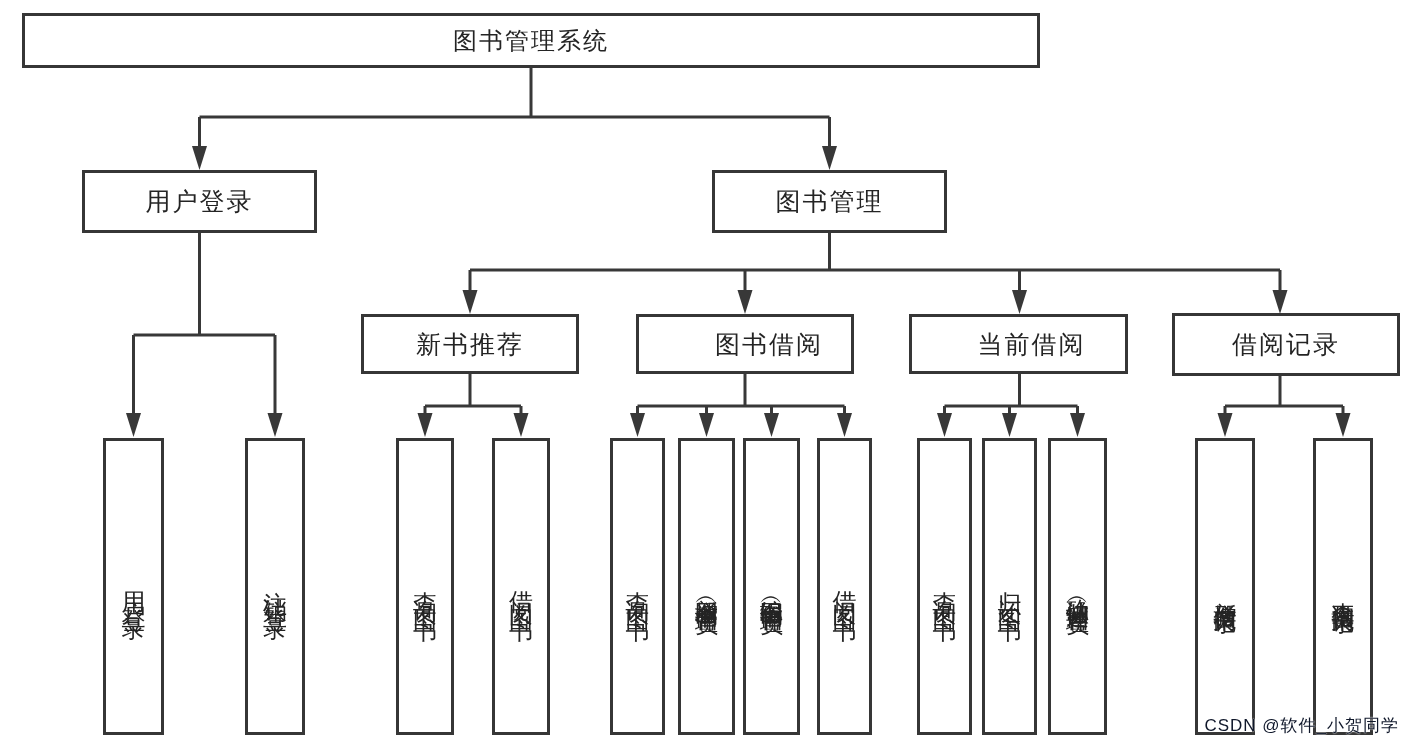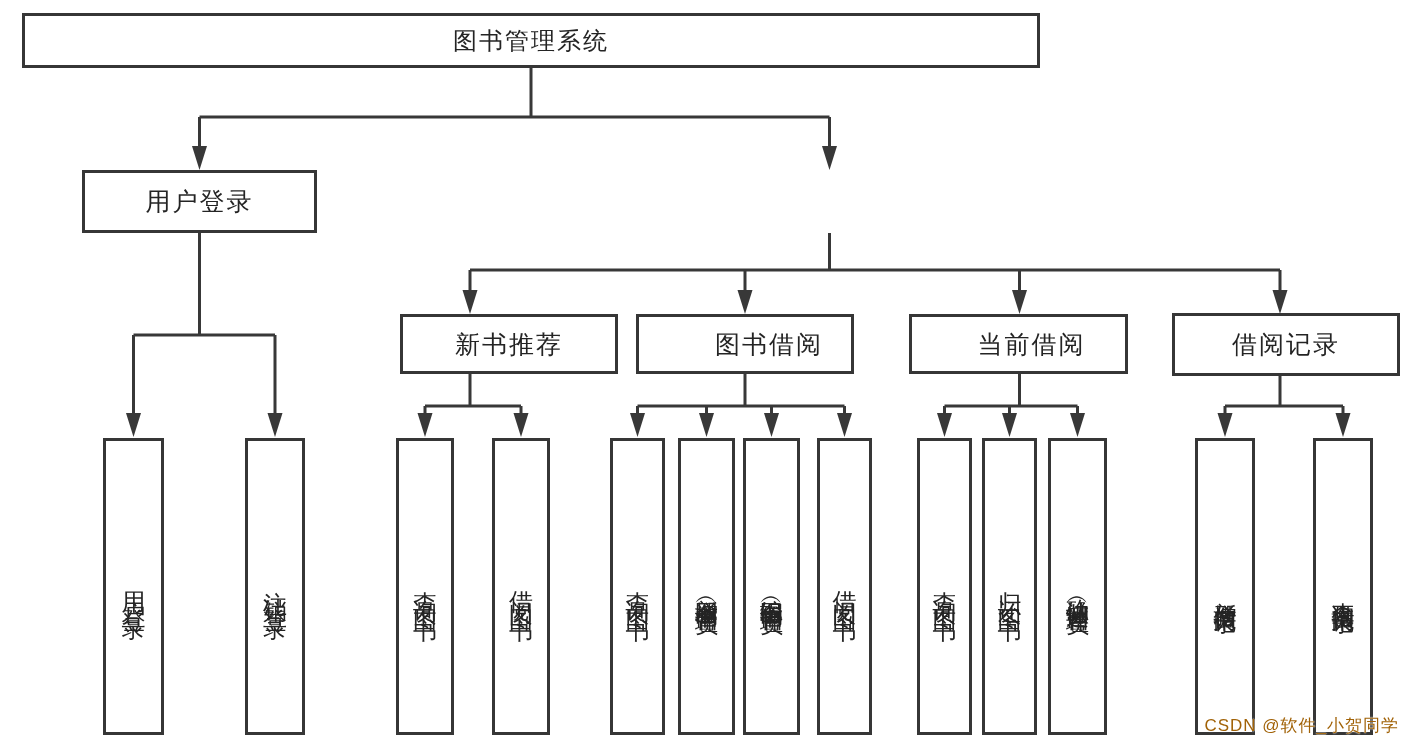--- a/index.html
+++ b/index.html
@@ -8,21 +8,21 @@
   #canvas{position:absolute;left:0;top:0;width:1405px;height:747px;background:#ffffff;}
   svg.wires{position:absolute;left:0;top:0;pointer-events:none;}
   .box{position:absolute;box-sizing:border-box;border:3px solid #363636;background:#ffffff;
        display:flex;align-items:center;justify-content:center;
        color:#242424;font-size:25px;line-height:1;letter-spacing:2px;white-space:nowrap;}
   .root{font-size:24px;}
   .leaf{writing-mode:vertical-rl;text-orientation:mixed;letter-spacing:9px;
         font-size:24px;padding-top:6px;}
   .leaf.long{letter-spacing:2px;font-size:23px;}
   .watermark{position:absolute;top:714px;right:6px;font-size:17px;letter-spacing:1px;
-             color:#a16207;text-shadow:0 0 2px #ffffff,0 0 1px #ffffff;z-index:9;text-align:right;}
+             color:#0f172a;text-shadow:0 0 2px #ffffff,0 0 1px #ffffff;z-index:9;text-align:right;}
 </style>
 </head>
 <body>
 
 <div id="canvas">
 
   <svg class="wires" width="1405" height="747" viewBox="0 0 1405 747">
     <g stroke="#383838" stroke-width="3" fill="none">
 
       <path d="M531,68 V117 M199.5,117 H829.5 M199.5,117 V147 M829.5,117 V147"></path>
@@ -58,22 +58,23 @@
       <polygon points="1002,413 1017,413 1009.5,437"></polygon>
       <polygon points="1070,413 1085,413 1077.5,437"></polygon>
       <polygon points="1217.5,413 1232.5,413 1225,437"></polygon>
       <polygon points="1335.5,413 1350.5,413 1343,437"></polygon>
     </g>
   </svg>
 
   <div class="box root" style="left:22px;top:13px;width:1018px;height:55px;">图书管理系统</div>
 
   <div class="box" style="left:82px;top:170px;width:235px;height:63px;">用户登录</div>
+  <div class="box" style="left:712px;top:170px;width:235px;height:63px;">图书管理</div>
 
-  <div class="box" style="left:361px;top:314px;width:218px;height:60px;margin-left:39px;">新书推荐</div>
+  <div class="box" style="left:361px;top:314px;width:218px;height:60px;">新书推荐</div>
   <div class="box" style="left:636px;top:314px;width:218px;height:60px;padding-left:48px;">图书借阅</div>
   <div class="box" style="left:909px;top:314px;width:219px;height:60px;padding-left:26px;">当前借阅</div>
   <div class="box" style="left:1172px;top:313px;width:228px;height:63px;">借阅记录</div>
 
   <div class="box leaf" style="left:103px;top:438px;width:61px;height:297px;">用户登录</div>
   <div class="box leaf" style="left:245px;top:438px;width:60px;height:297px;">注销登录</div>
 
   <div class="box leaf" style="left:396px;top:438px;width:58px;height:297px;">查询图书</div>
   <div class="box leaf" style="left:492px;top:438px;width:58px;height:297px;">借阅图书</div>
 

